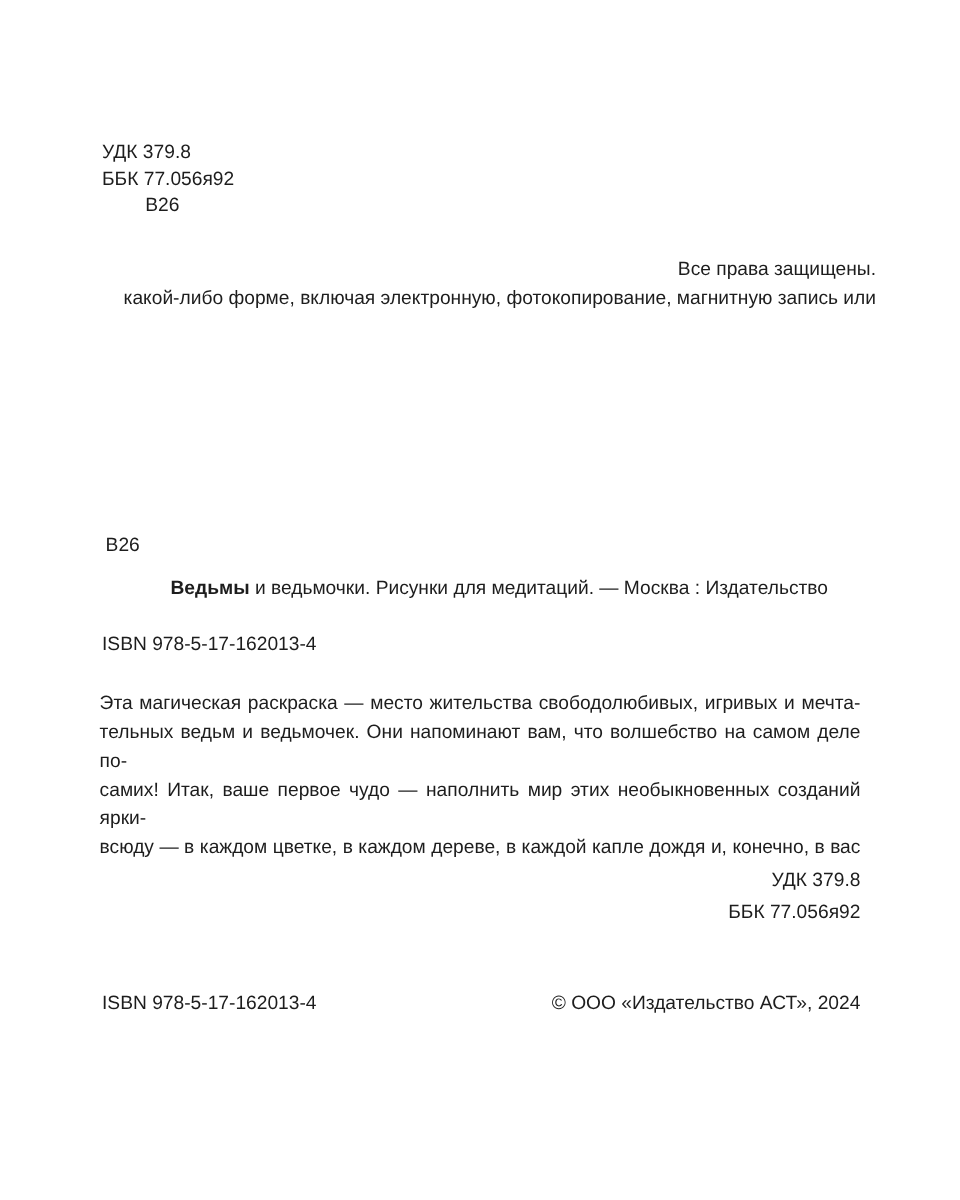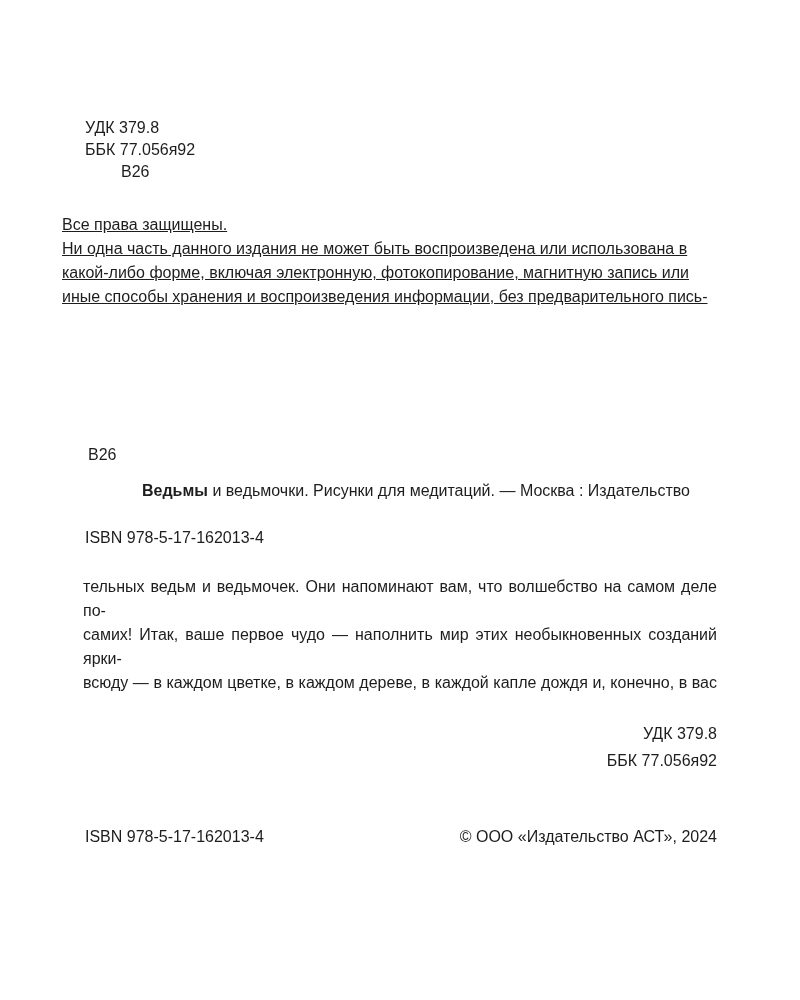--- a/index.html
+++ b/index.html
@@ -17,23 +17,22 @@
   }
   .abs { position: absolute; }
 
   
   .top-codes { left: 85px; top: 117px; line-height: 22px; }
   .top-codes .indent { padding-left: 36px; }
 
   
   .rights {
     left: 62px; right: 70px; top: 213px;
-    text-align: left;
+    text-align: right;
     line-height: 24px;
-    text-decoration: underline;
   }
 
   
   .note {
     left: 0; top: 353px; width: 100%;
     text-align: center;
     font-weight: bold;
   }
 
   
@@ -64,36 +63,35 @@
 <div class="page">
 
   <div class="abs top-codes">
     <div>УДК 379.8</div>
     <div>ББК 77.056я92</div>
     <div class="indent">В26</div>
   </div>
 
   <div class="abs rights">
     <div>Все права защищены.</div>
-    <div>Ни одна часть данного издания не может быть воспроизведена или использована в</div>
     <div>какой-либо форме, включая электронную, фотокопирование, магнитную запись или</div>
-    <div>иные способы хранения и воспроизведения информации, без предварительного пись-</div>
   </div>
 
 
   <div class="abs catalog">
     <span class="code">В26</span>
     <div class="cat-text">
       <div><span class="b">Ведьмы</span><span> и ведьмочки. Рисунки для медитаций. — Москва : Издательство</span></div>
     </div>
   </div>
 
   <div class="abs isbn-mid">ISBN 978-5-17-162013-4</div>
 
   <div class="abs annotation">
+    <div class="just">Эта магическая раскраска — место жительства свободолюбивых, игривых и мечта-</div>
     <div class="just">тельных ведьм и ведьмочек. Они напоминают вам, что волшебство на самом деле по-</div>
     <div class="just">самих! Итак, ваше первое чудо — наполнить мир этих необыкновенных созданий ярки-</div>
     <div class="just">всюду — в каждом цветке, в каждом дереве, в каждой капле дождя и, конечно, в вас</div>
   </div>
 
   <div class="abs codes-right">
     <div>УДК 379.8</div>
     <div>ББК 77.056я92</div>
   </div>
 

